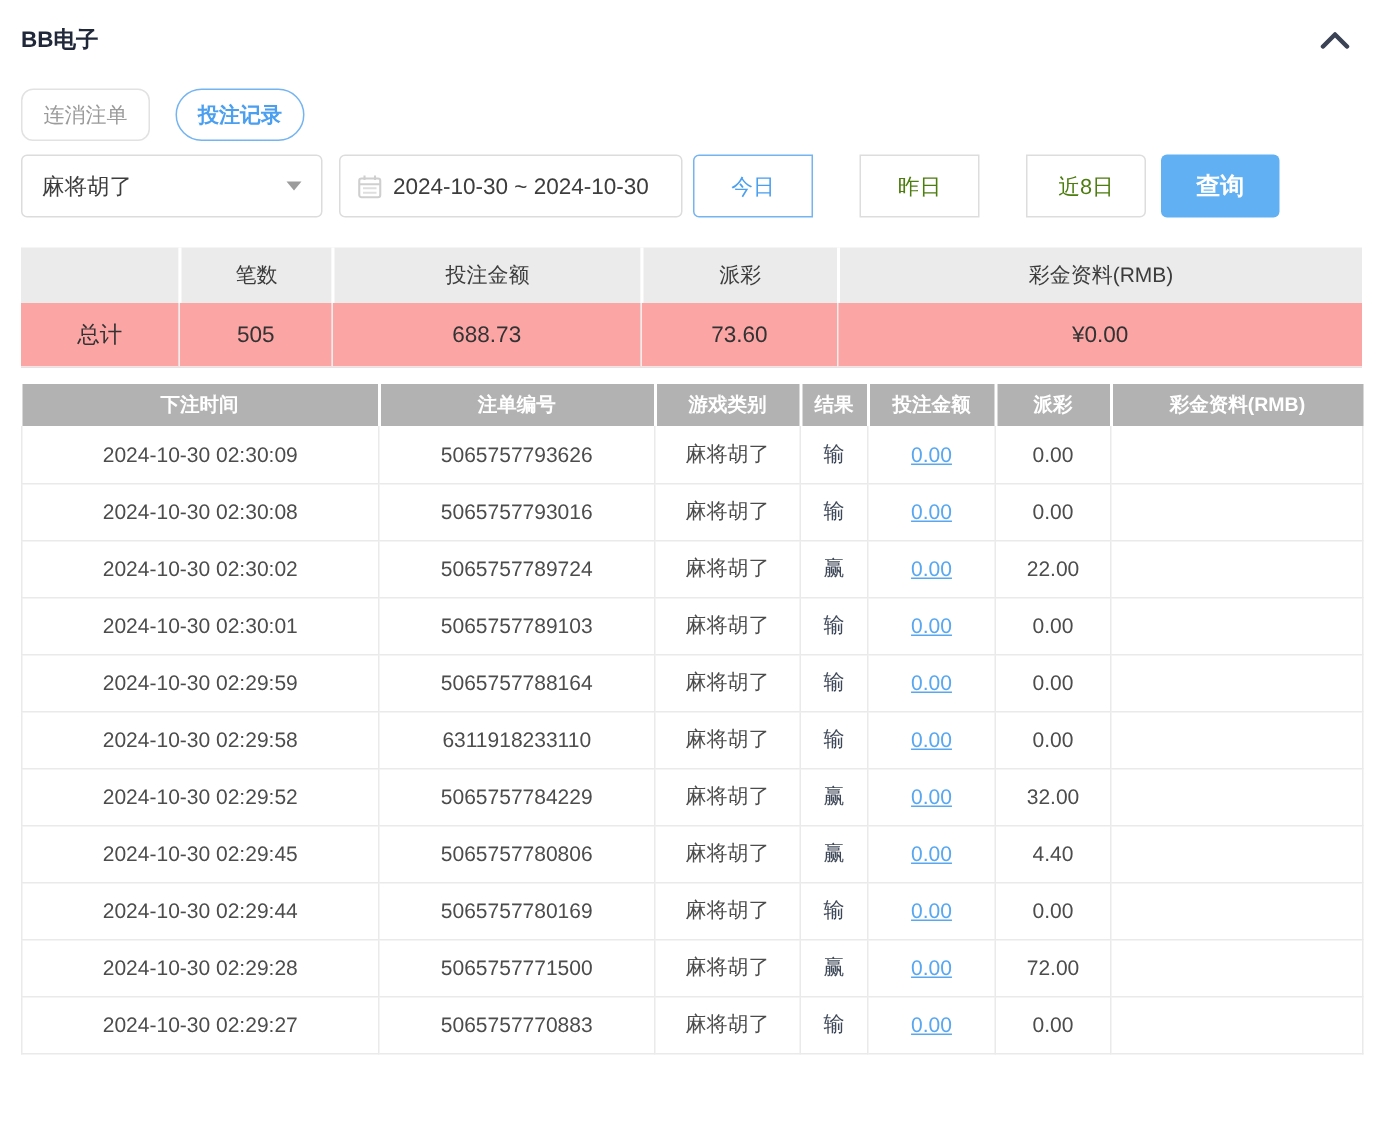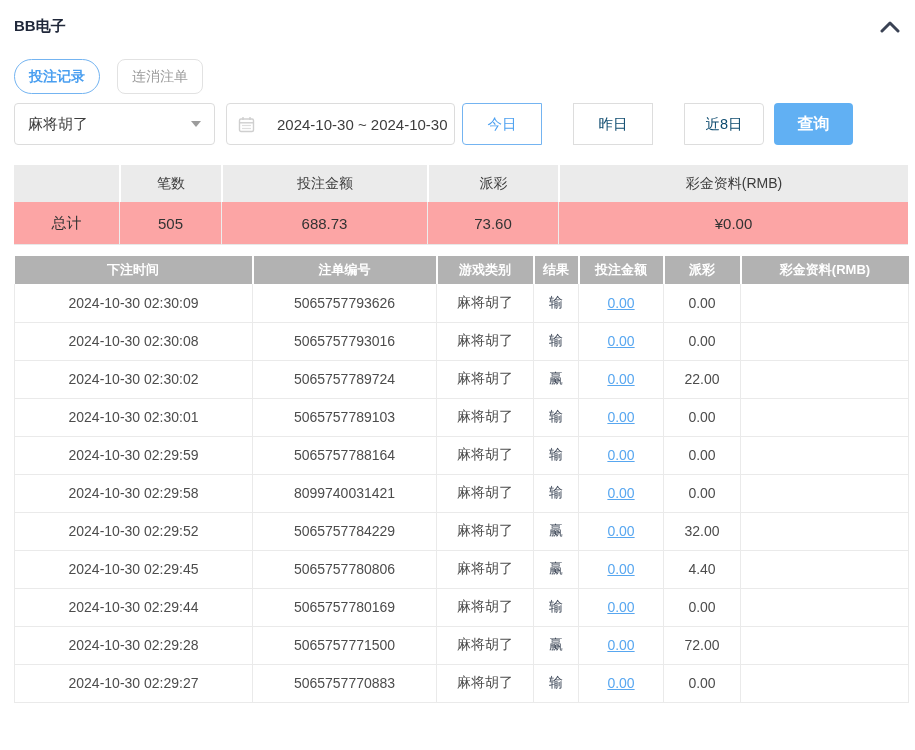--- a/index.html
+++ b/index.html
@@ -19,25 +19,25 @@
   .tab.inactive { border:1px solid #e2e2e2; color:#9b9b9b; border-radius:8px; }
 
   
   .controls { margin-top:9px; display:flex; align-items:center; }
   .select { width:201px; height:42px; border:1px solid #dcdcdc; border-radius:4px;
     display:flex; align-items:center; justify-content:space-between; padding:0 13px; cursor:pointer; }
   .select-value { font-size:15px; color:#3d3d3d; }
   .caret-down { width:0; height:0; border-left:5px solid transparent; border-right:5px solid transparent;
     border-top:6px solid #9c9c9c; }
   .date-picker { margin-left:11px; width:229px; height:42px; border:1px solid #dcdcdc; border-radius:4px;
-    display:flex; align-items:center; padding:0 11px; gap:22px; cursor:pointer; }
+    display:flex; align-items:center; padding:0 11px; gap:7px; cursor:pointer; }
   .date-value { font-size:15px; color:#3d3d3d; white-space:nowrap; }
   .quick-group { margin-left:7px; display:flex;gap:32px; }
   .qbtn { width:80px; height:42px; background:#fff; border:1px solid #ddd; margin-left:-1px;
-    font-size:14.5px; color:#0c4a6e; cursor:pointer; position:relative; }
+    font-size:14.5px; color:#4d7c0f; cursor:pointer; position:relative; }
   .qbtn:first-child { margin-left:0; border-radius:4px 0 0 4px; }
   .qbtn:last-child { border-radius:0 4px 4px 0; }
   .qbtn.active { border-color:var(--accent-border); color:var(--accent-text); z-index:2; }
   .query-btn { margin-left:10px; width:79px; height:42px; background:var(--accent-fill); border:none;
     border-radius:4px; color:#fff; font-size:16px; font-weight:bold; cursor:pointer; }
 
   
   .summary-table { margin-top:20px; width:894px; border-collapse:separate; border-spacing:0; table-layout:fixed; }
   .summary-table th { height:37px; background:#ebebeb; border-left:2px solid #fff;
     font-size:14px; font-weight:normal; color:#3c3c3c; text-align:center; }
@@ -66,22 +66,22 @@
     <button class="collapse-btn">
       <span>
         <svg width="20" height="13" viewBox="0 0 20 13">
           <polyline points="2,11 10,3 18,11" fill="none" stroke="#3a4254" stroke-width="3" stroke-linecap="round" stroke-linejoin="round"></polyline>
         </svg>
       </span>
     </button>
   </div>
 
   <div class="tabs">
+    <button class="tab inactive">连消注单</button>
     <button class="tab active">投注记录</button>
-    <button class="tab inactive">连消注单</button>
   </div>
 
   <div class="controls">
     <div class="select">
       <span class="select-value">麻将胡了</span>
       <span class="caret-down"></span>
     </div>
 
     <div class="date-picker">
       <span style="line-height:0;">
@@ -196,21 +196,21 @@
     <td>2024-10-30 02:29:59</td>
     <td>5065757788164</td>
     <td>麻将胡了</td>
     <td class="c-result">输</td>
     <td><a href="#">0.00</a></td>
     <td>0.00</td>
     <td></td>
   </tr>
         <tr>
     <td>2024-10-30 02:29:58</td>
-    <td>8099740031421</td>
+    <td>6311918233110</td>
     <td>麻将胡了</td>
     <td class="c-result">输</td>
     <td><a href="#">0.00</a></td>
     <td>0.00</td>
     <td></td>
   </tr>
         <tr>
     <td>2024-10-30 02:29:52</td>
     <td>5065757784229</td>
     <td>麻将胡了</td>

